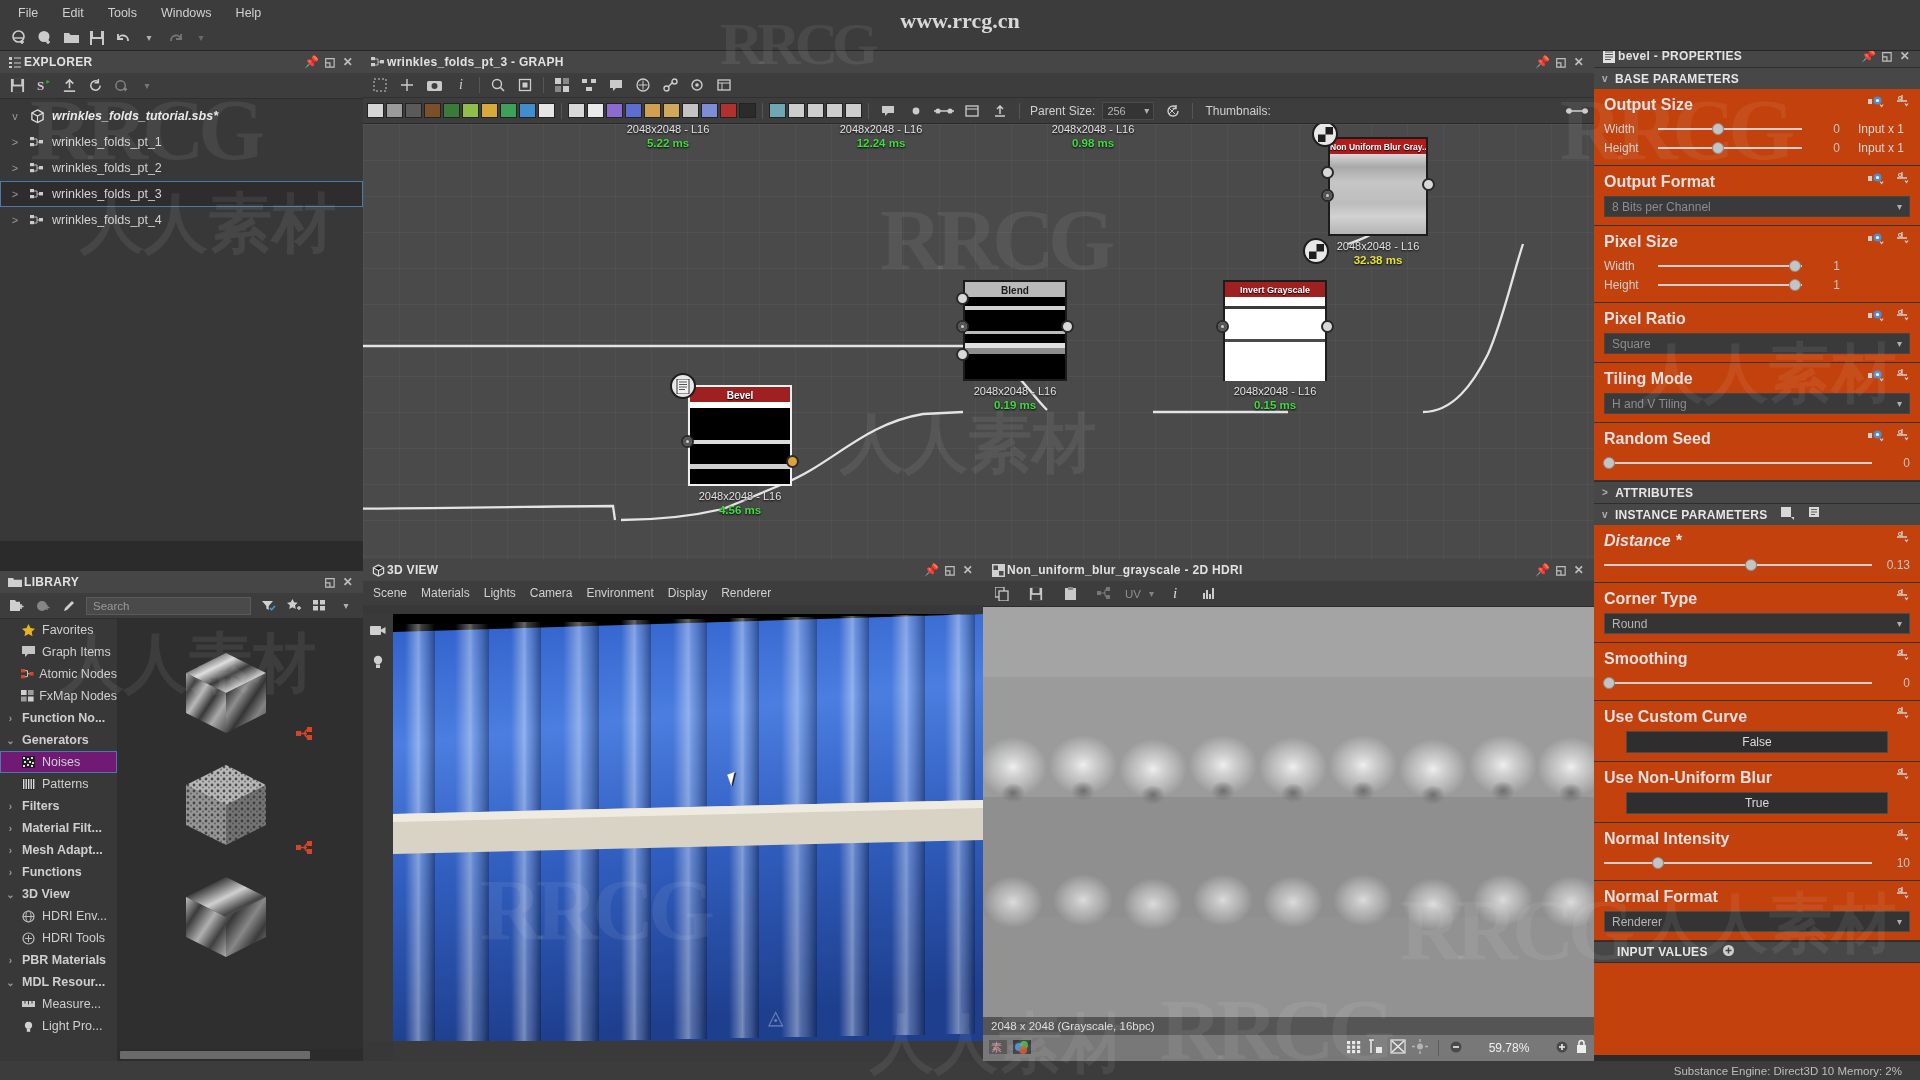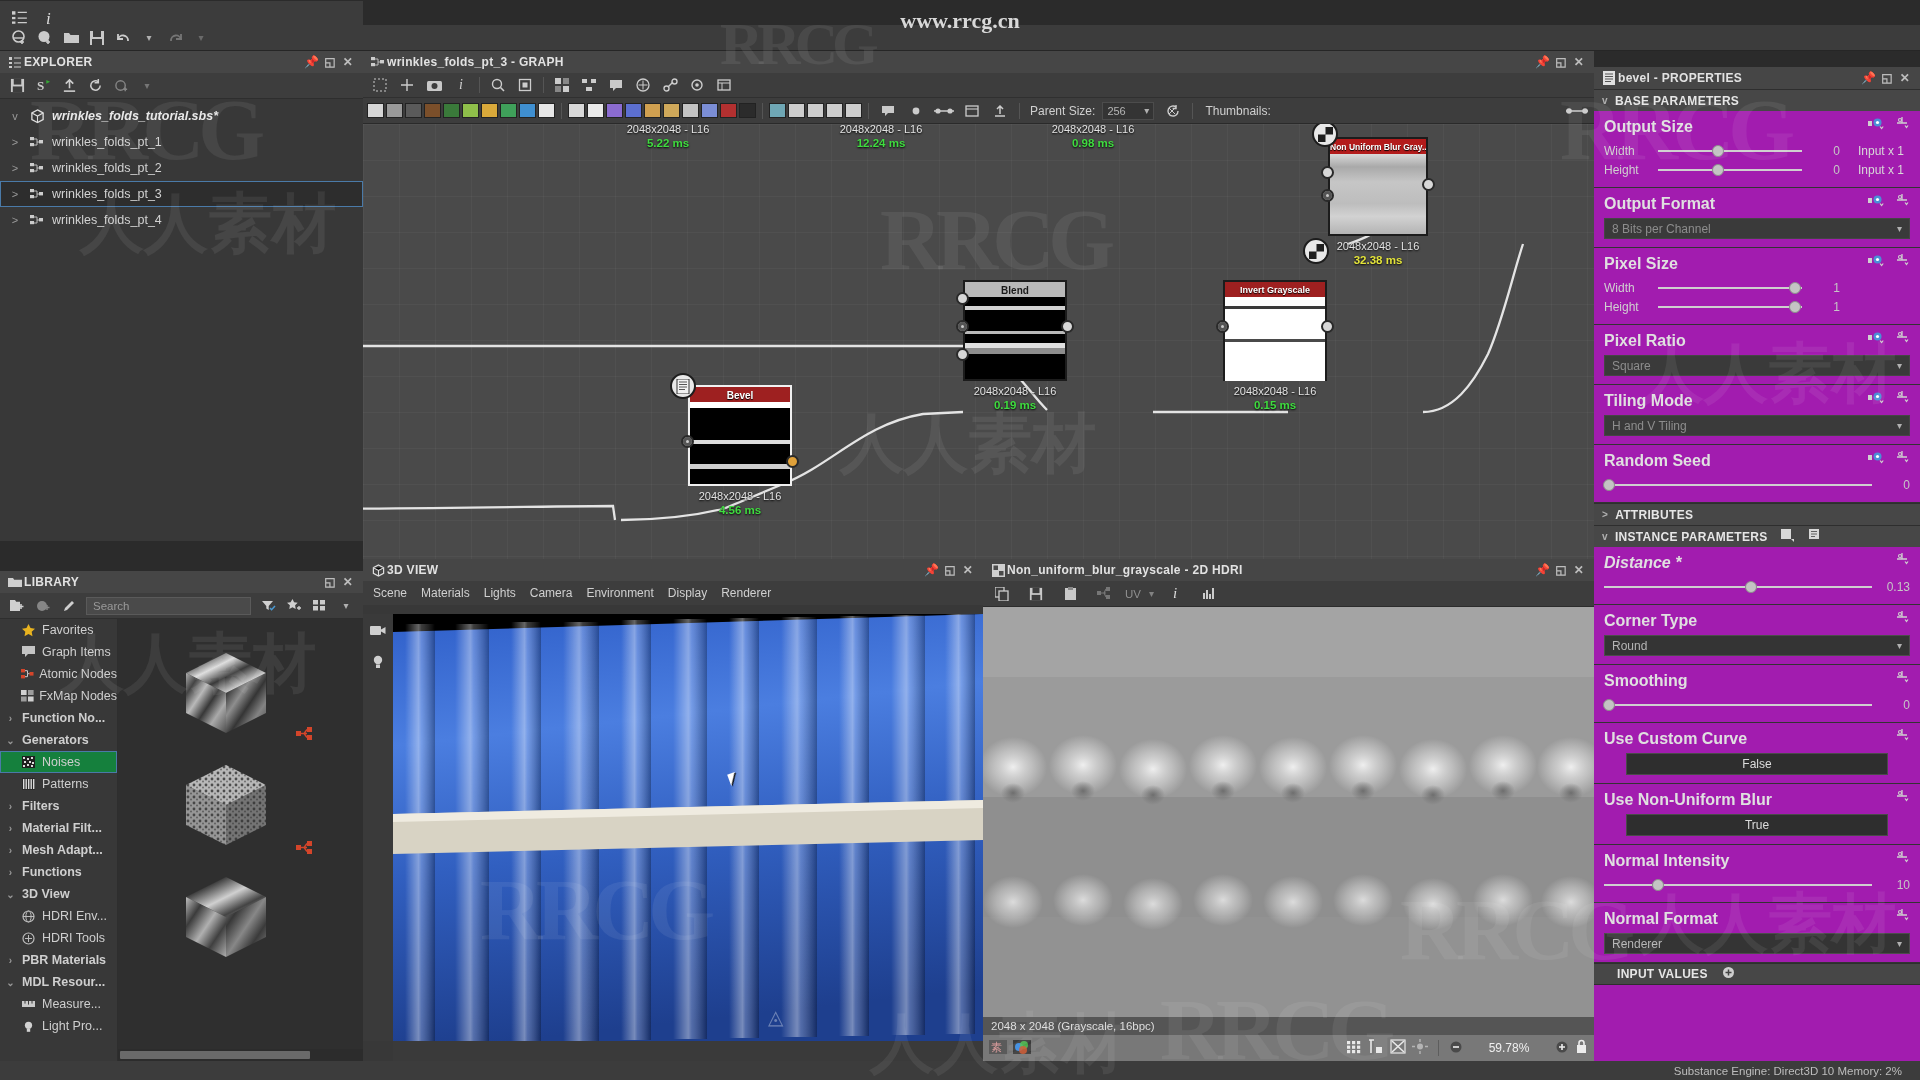--- a/index.html
+++ b/index.html
@@ -64,21 +64,21 @@
   #library { left:0; top:571px; width:363px; height:490px; }
   .lib-search { flex:1; height:18px; background:#4a4a4a; border:1px solid #5a5a5a;
                 margin:0 4px; color:#9a9a9a; font-size:11.5px; padding:0 6px;
                 display:flex; align-items:center; }
   .lib-body { display:flex; height:calc(100% - 48px); }
   .lib-tree { width:118px; background:#383838; border-right:1px solid #2e2e2e;
               font-size:12.5px; overflow:hidden; }
   .lib-row { height:22px; display:flex; align-items:center; gap:5px; padding-left:4px;
              color:#cfcfcf; white-space:nowrap; }
   .lib-row.bold { font-weight:bold; }
-  .lib-row.sel { background:#15803d; outline:1px solid #4a7aa8; outline-offset:-1px; }
+  .lib-row.sel { background:#701a75; outline:1px solid #4a7aa8; outline-offset:-1px; }
   .lib-grid { flex:1; background:#2f2f2f; position:relative; overflow:hidden; }
   .cube { position:absolute; width:92px; height:92px; }
 
   
   #graph { left:363px; top:51px; width:1231px; height:508px; }
   .graph-tools { height:25px; background:#3d3d3d; display:flex; align-items:center;
                  padding:0 4px; gap:1px; border-bottom:1px solid #303030;}
   .graph-tools2 { height:26px; background:#3d3d3d; display:flex; align-items:center;
                  padding:0 4px; gap:2px; border-bottom:1px solid #2a2a2a;}
   .sq { width:17px; height:15px; border:1px solid #222; display:inline-block; }
@@ -122,21 +122,21 @@
               padding:0 6px; gap:8px; border-bottom:1px solid #2c2c2c;}
   .v2-canvas { position:absolute; left:0; top:48px; right:0; bottom:44px; overflow:hidden;
                background:linear-gradient(180deg,#8f8f8f 0%, #9b9b9b 22%, #8a8a8a 55%, #8e8e8e 100%); }
   .v2-info { position:absolute; left:0; bottom:26px; height:18px; width:100%;
              display:flex; align-items:center; padding-left:8px; font-size:11.5px;
              color:#ddd; background:rgba(110,110,110,.55); }
   .v2-bottom { position:absolute; left:0; bottom:0; height:26px; width:100%;
                background:#787878; display:flex; align-items:center; padding:0 6px; gap:6px; }
 
   
-  #props { left:1594px; top:67px; width:326px; height:1010px; background:#a21caf; }
+  #props { left:1594px; top:45px; width:326px; height:1010px; background:#c2410c; }
   .sect { height:22px; background:#474747; display:flex; align-items:center; gap:7px;
           padding:0 8px; font-size:12px; font-weight:bold; color:#e6e6e6; letter-spacing:.3px;
           border-top:1px solid #2e2e2e; }
   .prow { padding:7px 10px 8px 10px; border-bottom:1px solid #333; position:relative; }
   .plabel { font-size:16px; font-weight:bold; color:#e0e0e0; margin-bottom:5px; }
   .plabel.italic { font-style:italic; font-weight:bold; }
   .pico { position:absolute; right:10px; top:6px; display:flex; gap:10px; }
   .sline { display:flex; align-items:center; gap:8px; height:19px; }
   .sname { width:46px; font-size:12px; color:#d0d0d0; }
   .slider { flex:1; height:14px; position:relative; }
@@ -157,20 +157,27 @@
   #statusbar { position:absolute; left:0; bottom:0; width:1920px; height:19px;
                background:#3c3c3c; display:flex; align-items:center; justify-content:flex-end;
                padding-right:18px; font-size:11.5px; color:#bdbdbd; z-index:30;}
   .chev { font-size:10px; color:#b0b0b0; }
 </style>
 </head>
 <body>
 
 <div class="app">
 
+  <div class="menubar">
+    <div class="mi">File</div>
+    <div class="mi">Edit</div>
+    <div class="mi">Tools</div>
+    <div class="mi">Windows</div>
+    <div class="mi">Help</div>
+  </div>
 
   <div class="wm-top">www.rrcg.cn</div>
 
   <div class="toolbar-top">
     <div class="tb-ic">
       <svg width="17" height="17" viewBox="0 0 17 17">
           <circle cx="7.5" cy="7.5" r="5.5" fill="none" stroke="#ccc" stroke-width="1.6"></circle>
           <path d="M2 9 L13 9" stroke="#ccc" stroke-width="1.4"></path>
           <path d="M11 11v4M9 13h4" stroke="#ccc" stroke-width="1.6"></path>
         </svg>

